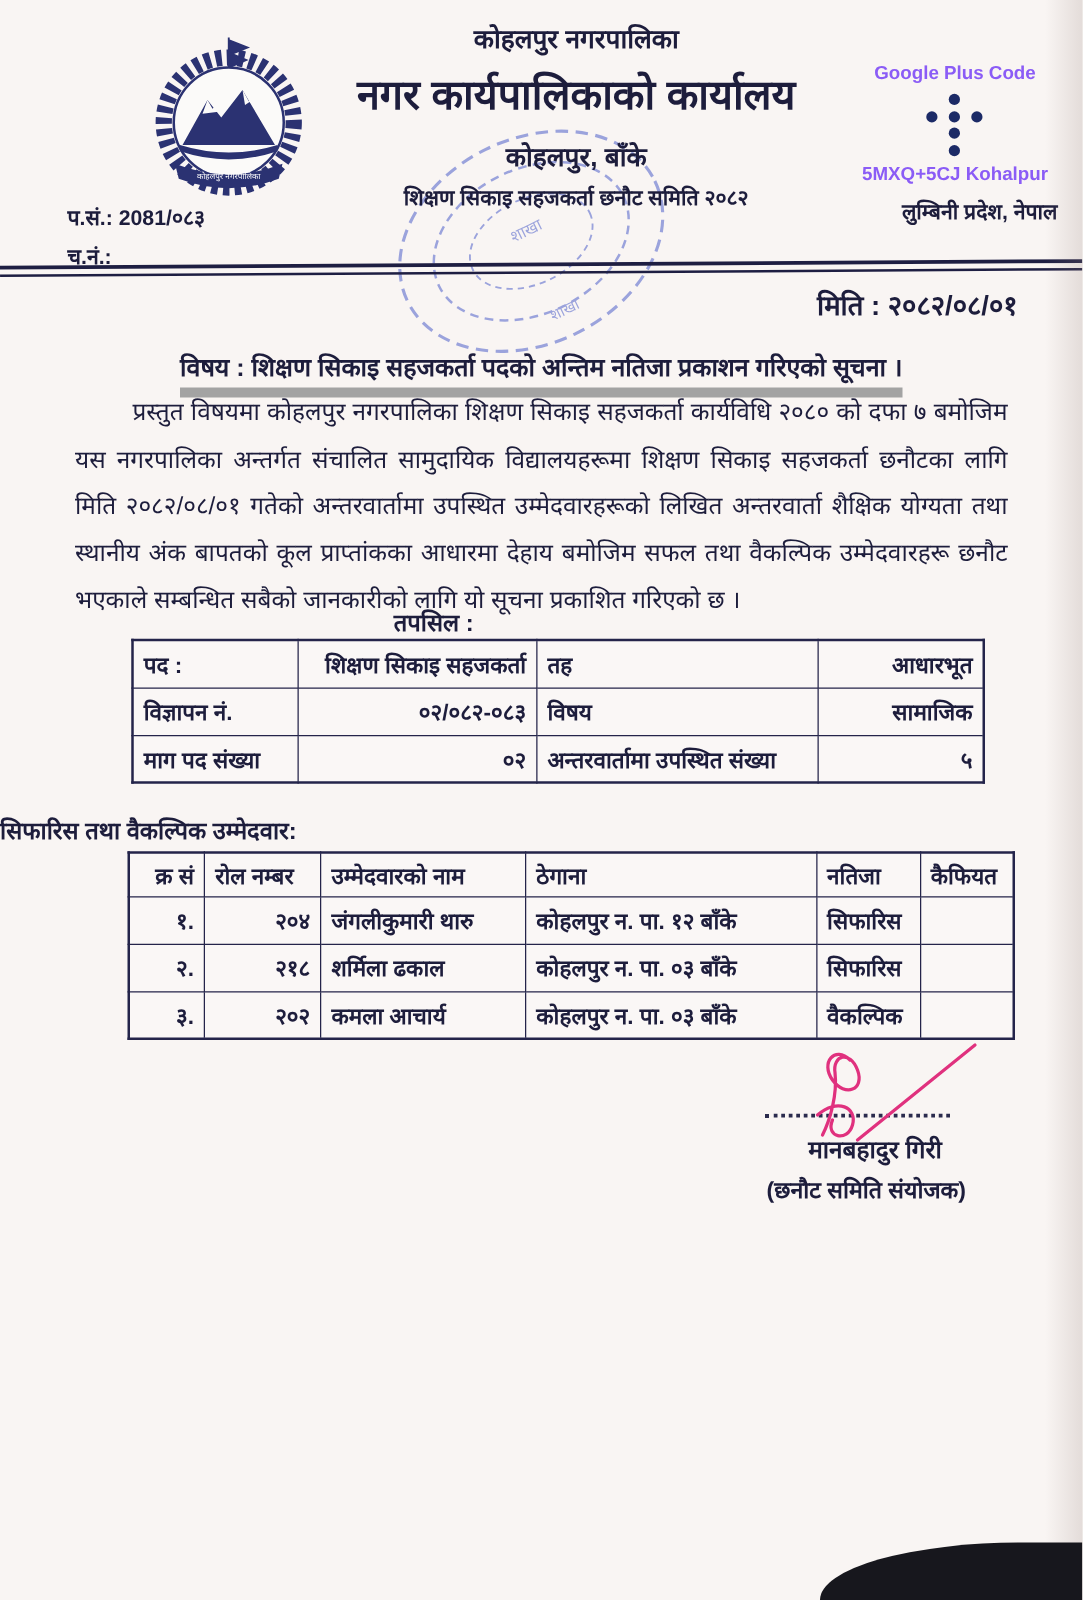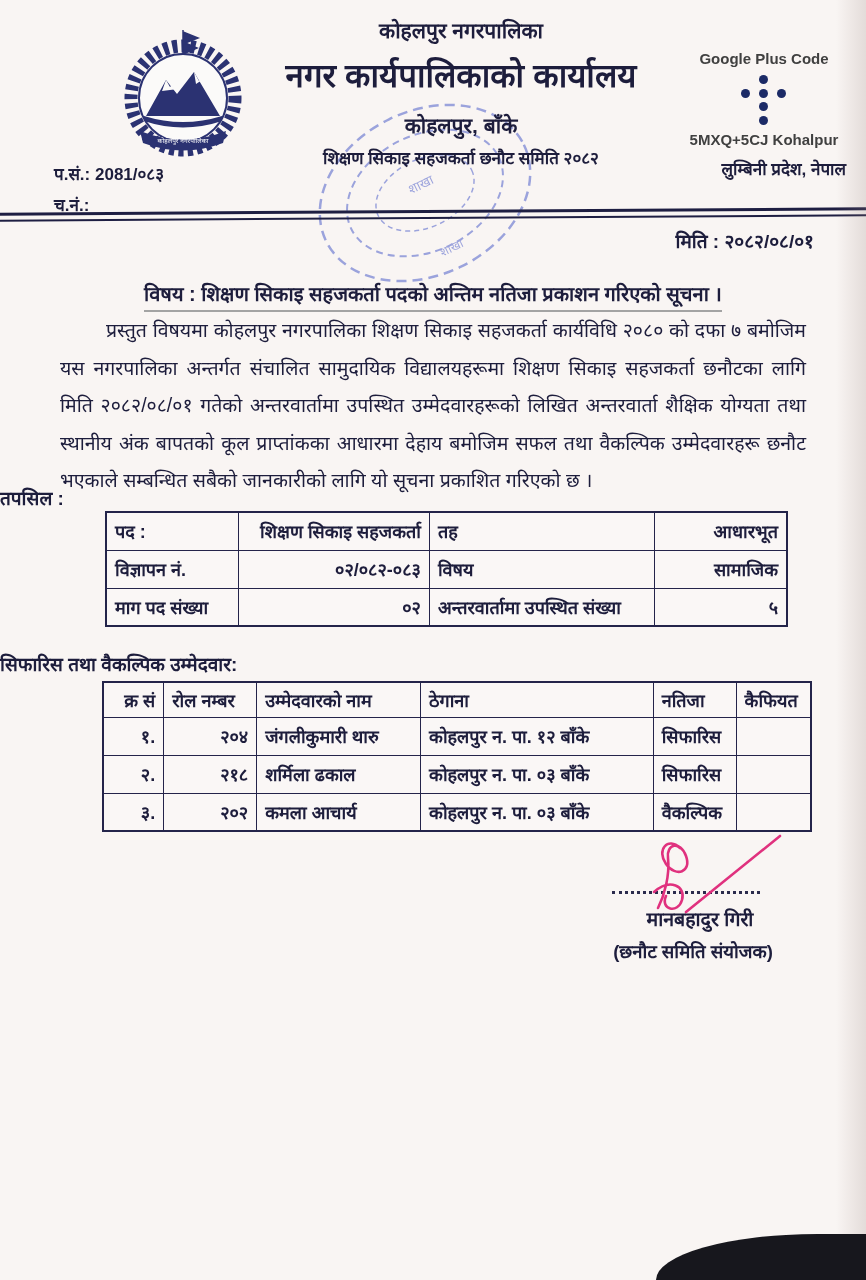--- a/index.html
+++ b/index.html
@@ -15,46 +15,46 @@
   .corner-shadow { position:absolute; right:0; bottom:0; width:210px; height:46px;
     background:#17171d; border-top-left-radius:100% 130%; z-index:7; }
 
   
   .emblem { position:absolute; left:110px; top:28px; width:146px; height:134px; z-index:2; }
   .hdr-center { position:absolute; left:238px; top:16px; width:446px; text-align:center; z-index:3; }
   .hdr-line1 { font-size:21px; font-weight:bold; }
   .hdr-line2 { font-size:33px; font-weight:bold; margin-top:8px; }
   .hdr-line3 { font-size:21px; font-weight:bold; margin-top:14px; }
   .hdr-line4 { font-size:17px; font-weight:600; margin-top:7px; }
-  .plus-block { position:absolute; right:12px; top:50px; width:180px; text-align:center; color:#404040; z-index:3; }
+  .plus-block { position:absolute; right:12px; top:50px; width:180px; text-align:center; color:#8b5cf6; z-index:3; }
   .plus-title { font-size:15px; font-weight:bold; }
   .plus-icon { position:relative; width:46px; height:50px; margin:8px auto 6px auto; }
   .plus-icon i { position:absolute; width:9px; height:9px; border-radius:50%; background:#1c2a66; }
   .plus-code { font-size:15px; font-weight:bold; margin-top:6px; }
 
   
   .stamp { position:absolute; left:292px; top:88px; width:266px; height:210px;
     z-index:1; opacity:0.5; transform:rotate(-26deg); }
 
   .meta-ref { position:absolute; left:54px; top:162px; font-size:17px; font-weight:bold; z-index:3; }
   .meta-dispatch { position:absolute; left:54px; top:193px; font-size:17px; font-weight:bold; z-index:3; }
   .meta-province { position:absolute; right:20px; top:157px; font-size:17px; font-weight:bold; z-index:3; }
   .rule-wrap { position:absolute; left:0; top:210px; width:866px; transform:rotate(-0.35deg); z-index:3; }
   .rule-a { height:2.5px; background:#1e1e42; }
   .rule-b { height:2px; background:#1e1e42; margin-top:4px; }
-  .meta-date { position:absolute; right:52px; top:228px; font-size:19px; font-weight:600; z-index:3; }
+  .meta-date { position:absolute; right:52px; top:228px; font-size:22px; font-weight:600; z-index:3; }
 
   .subject-wrap { position:absolute; left:0; top:280px; width:866px; text-align:center; }
   .subject { display:inline-block; font-size:20px; font-weight:bold;
-    border-bottom:2px solid #a3a3a3; padding-bottom:3px; }
+    border-bottom:8px solid #a3a3a3; padding-bottom:3px; }
 
   .body-par { position:absolute; left:60px; top:312px; width:746px;
     font-size:19.5px; line-height:37.5px; text-align:justify; text-indent:46px; }
 
-  .tapasil { position:absolute; left:0; top:485px; width:694px; 
+  .tapasil { position:absolute; left:0; top:485px; width:694px; text-align:center;
     font-size:19px; font-weight:600; }
 
   table { border-collapse:collapse; table-layout:fixed; }
   td, th { border:1.6px solid #24244a; font-size:18px; font-weight:bold;
     padding:2px 8px; vertical-align:middle; overflow:hidden; white-space:nowrap; }
   .tbl { position:absolute; border:2.5px solid #24244a; background:rgba(255,255,255,0.25); }
   .t1 { left:105px; top:511px; width:683px; }
   .t1 td { height:38px; }
   .t2 { left:102px; top:681px; width:710px; }
   .t2 td { height:38px; }

